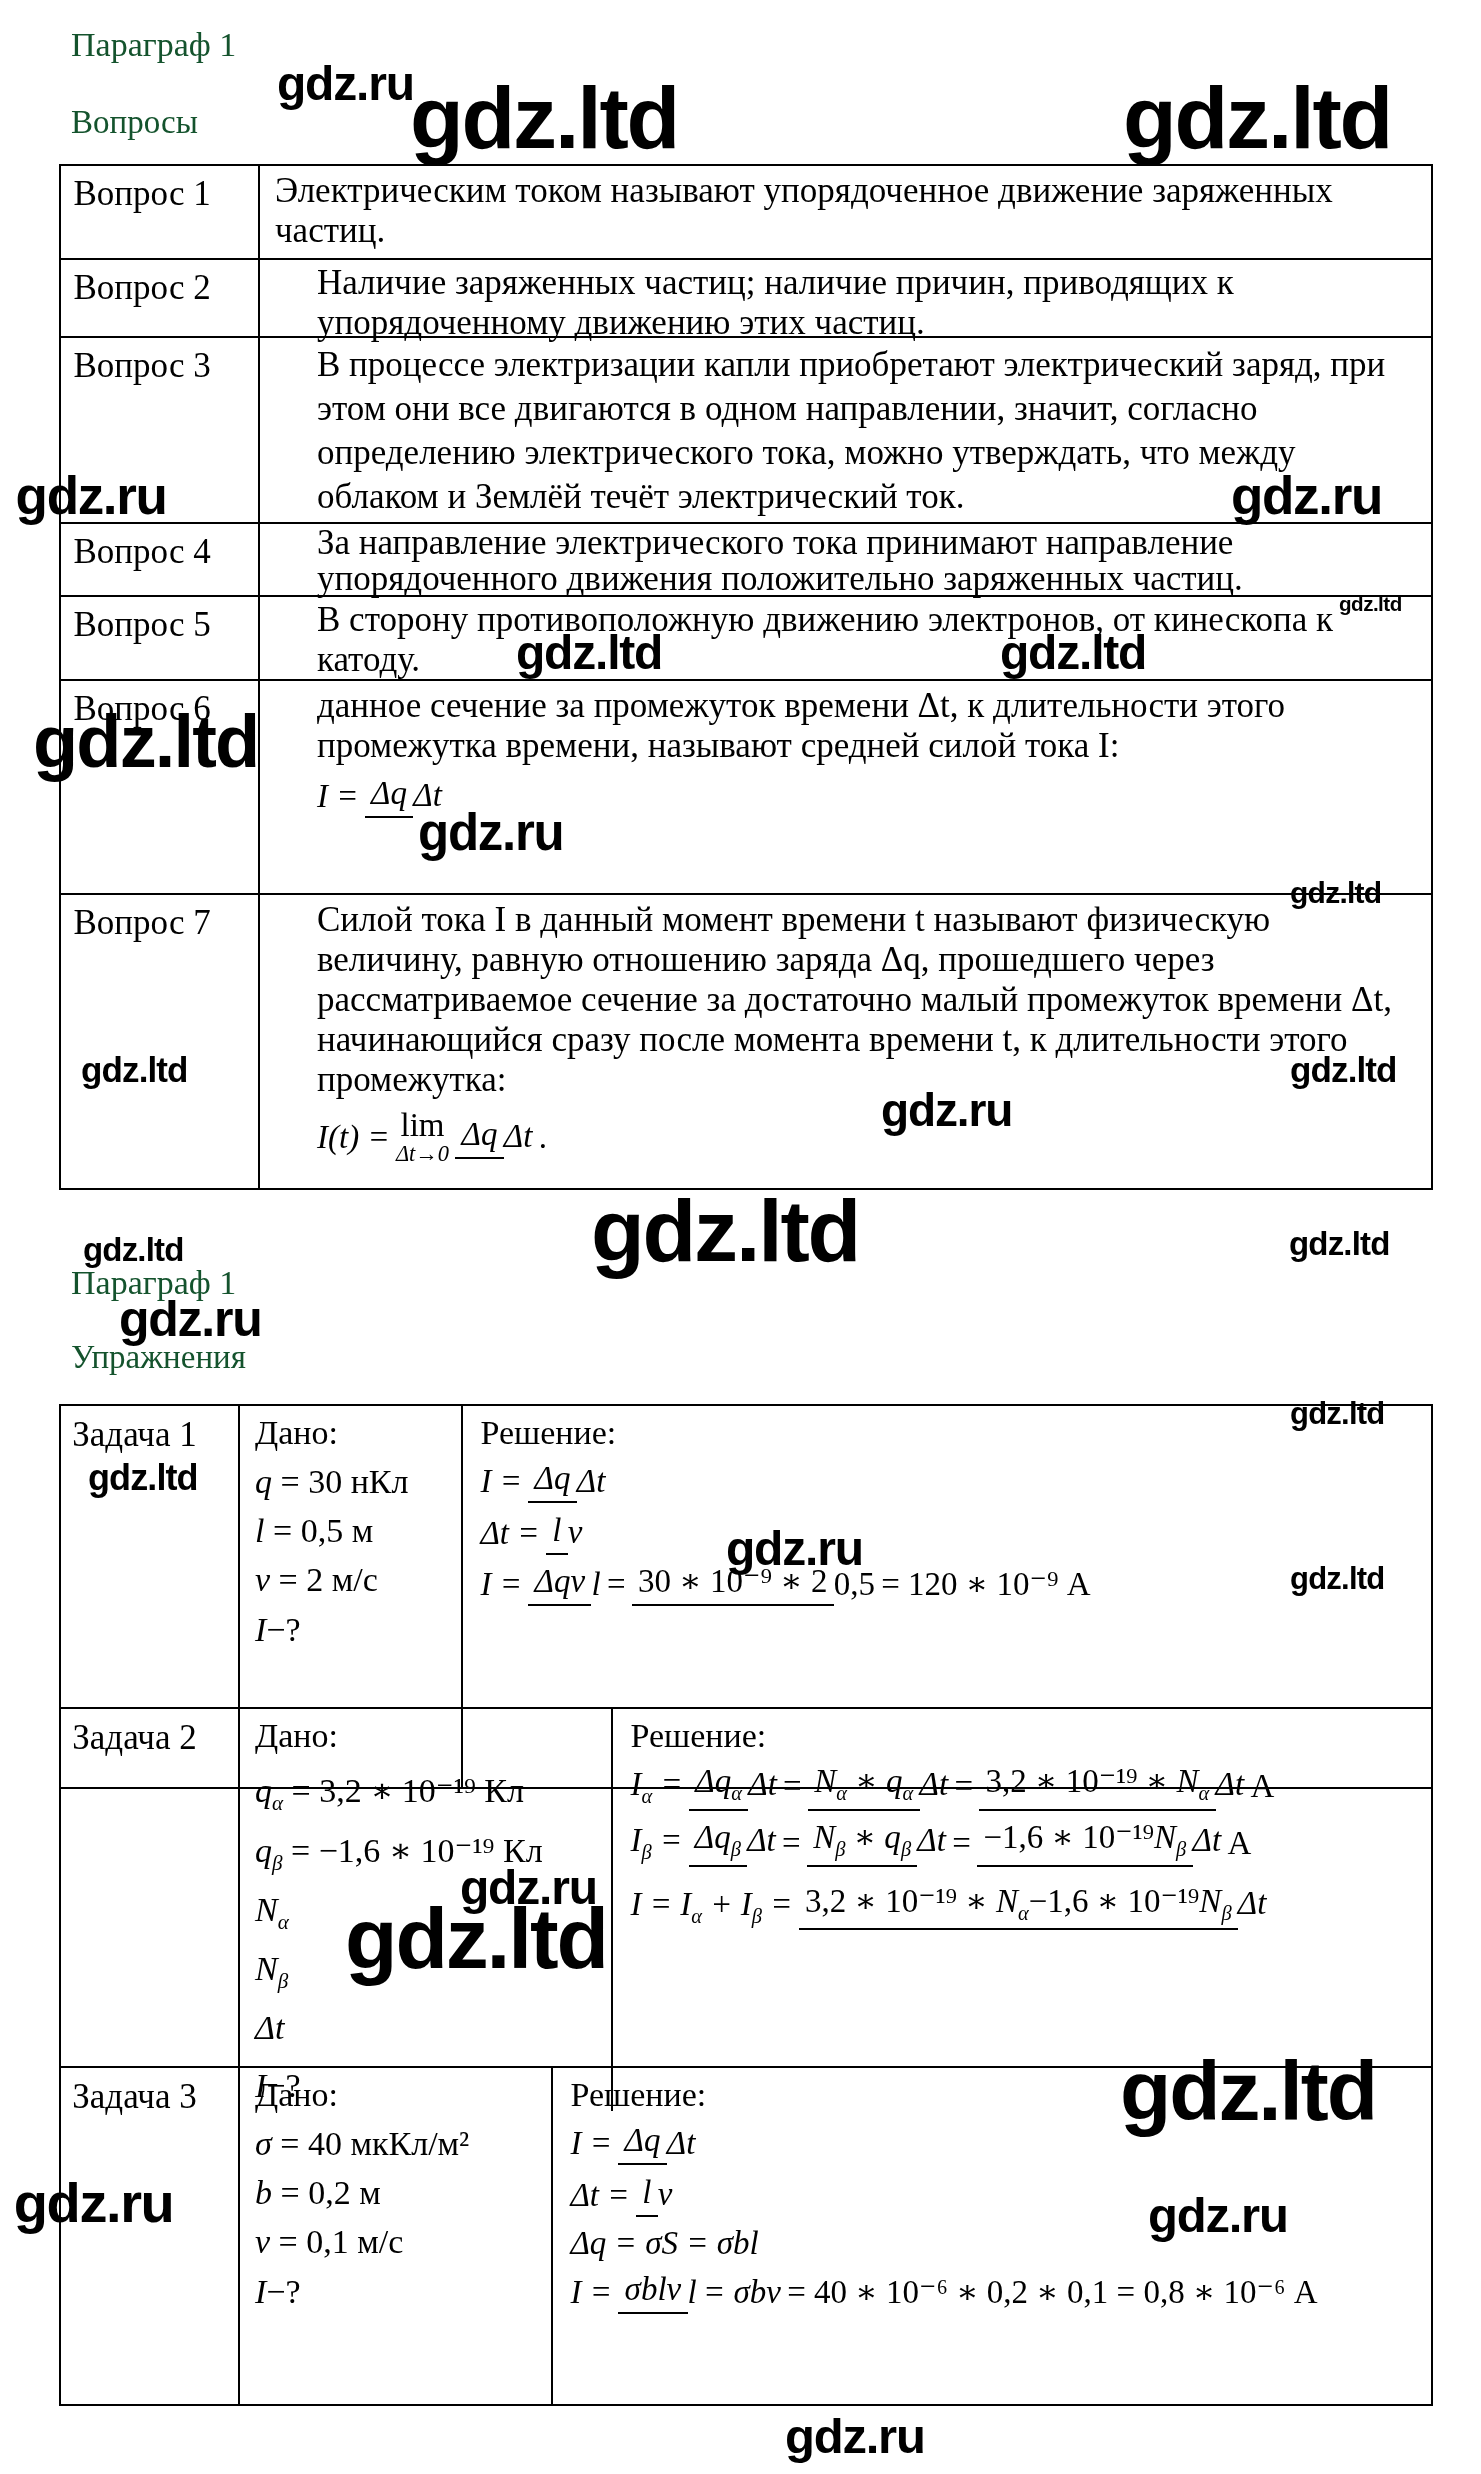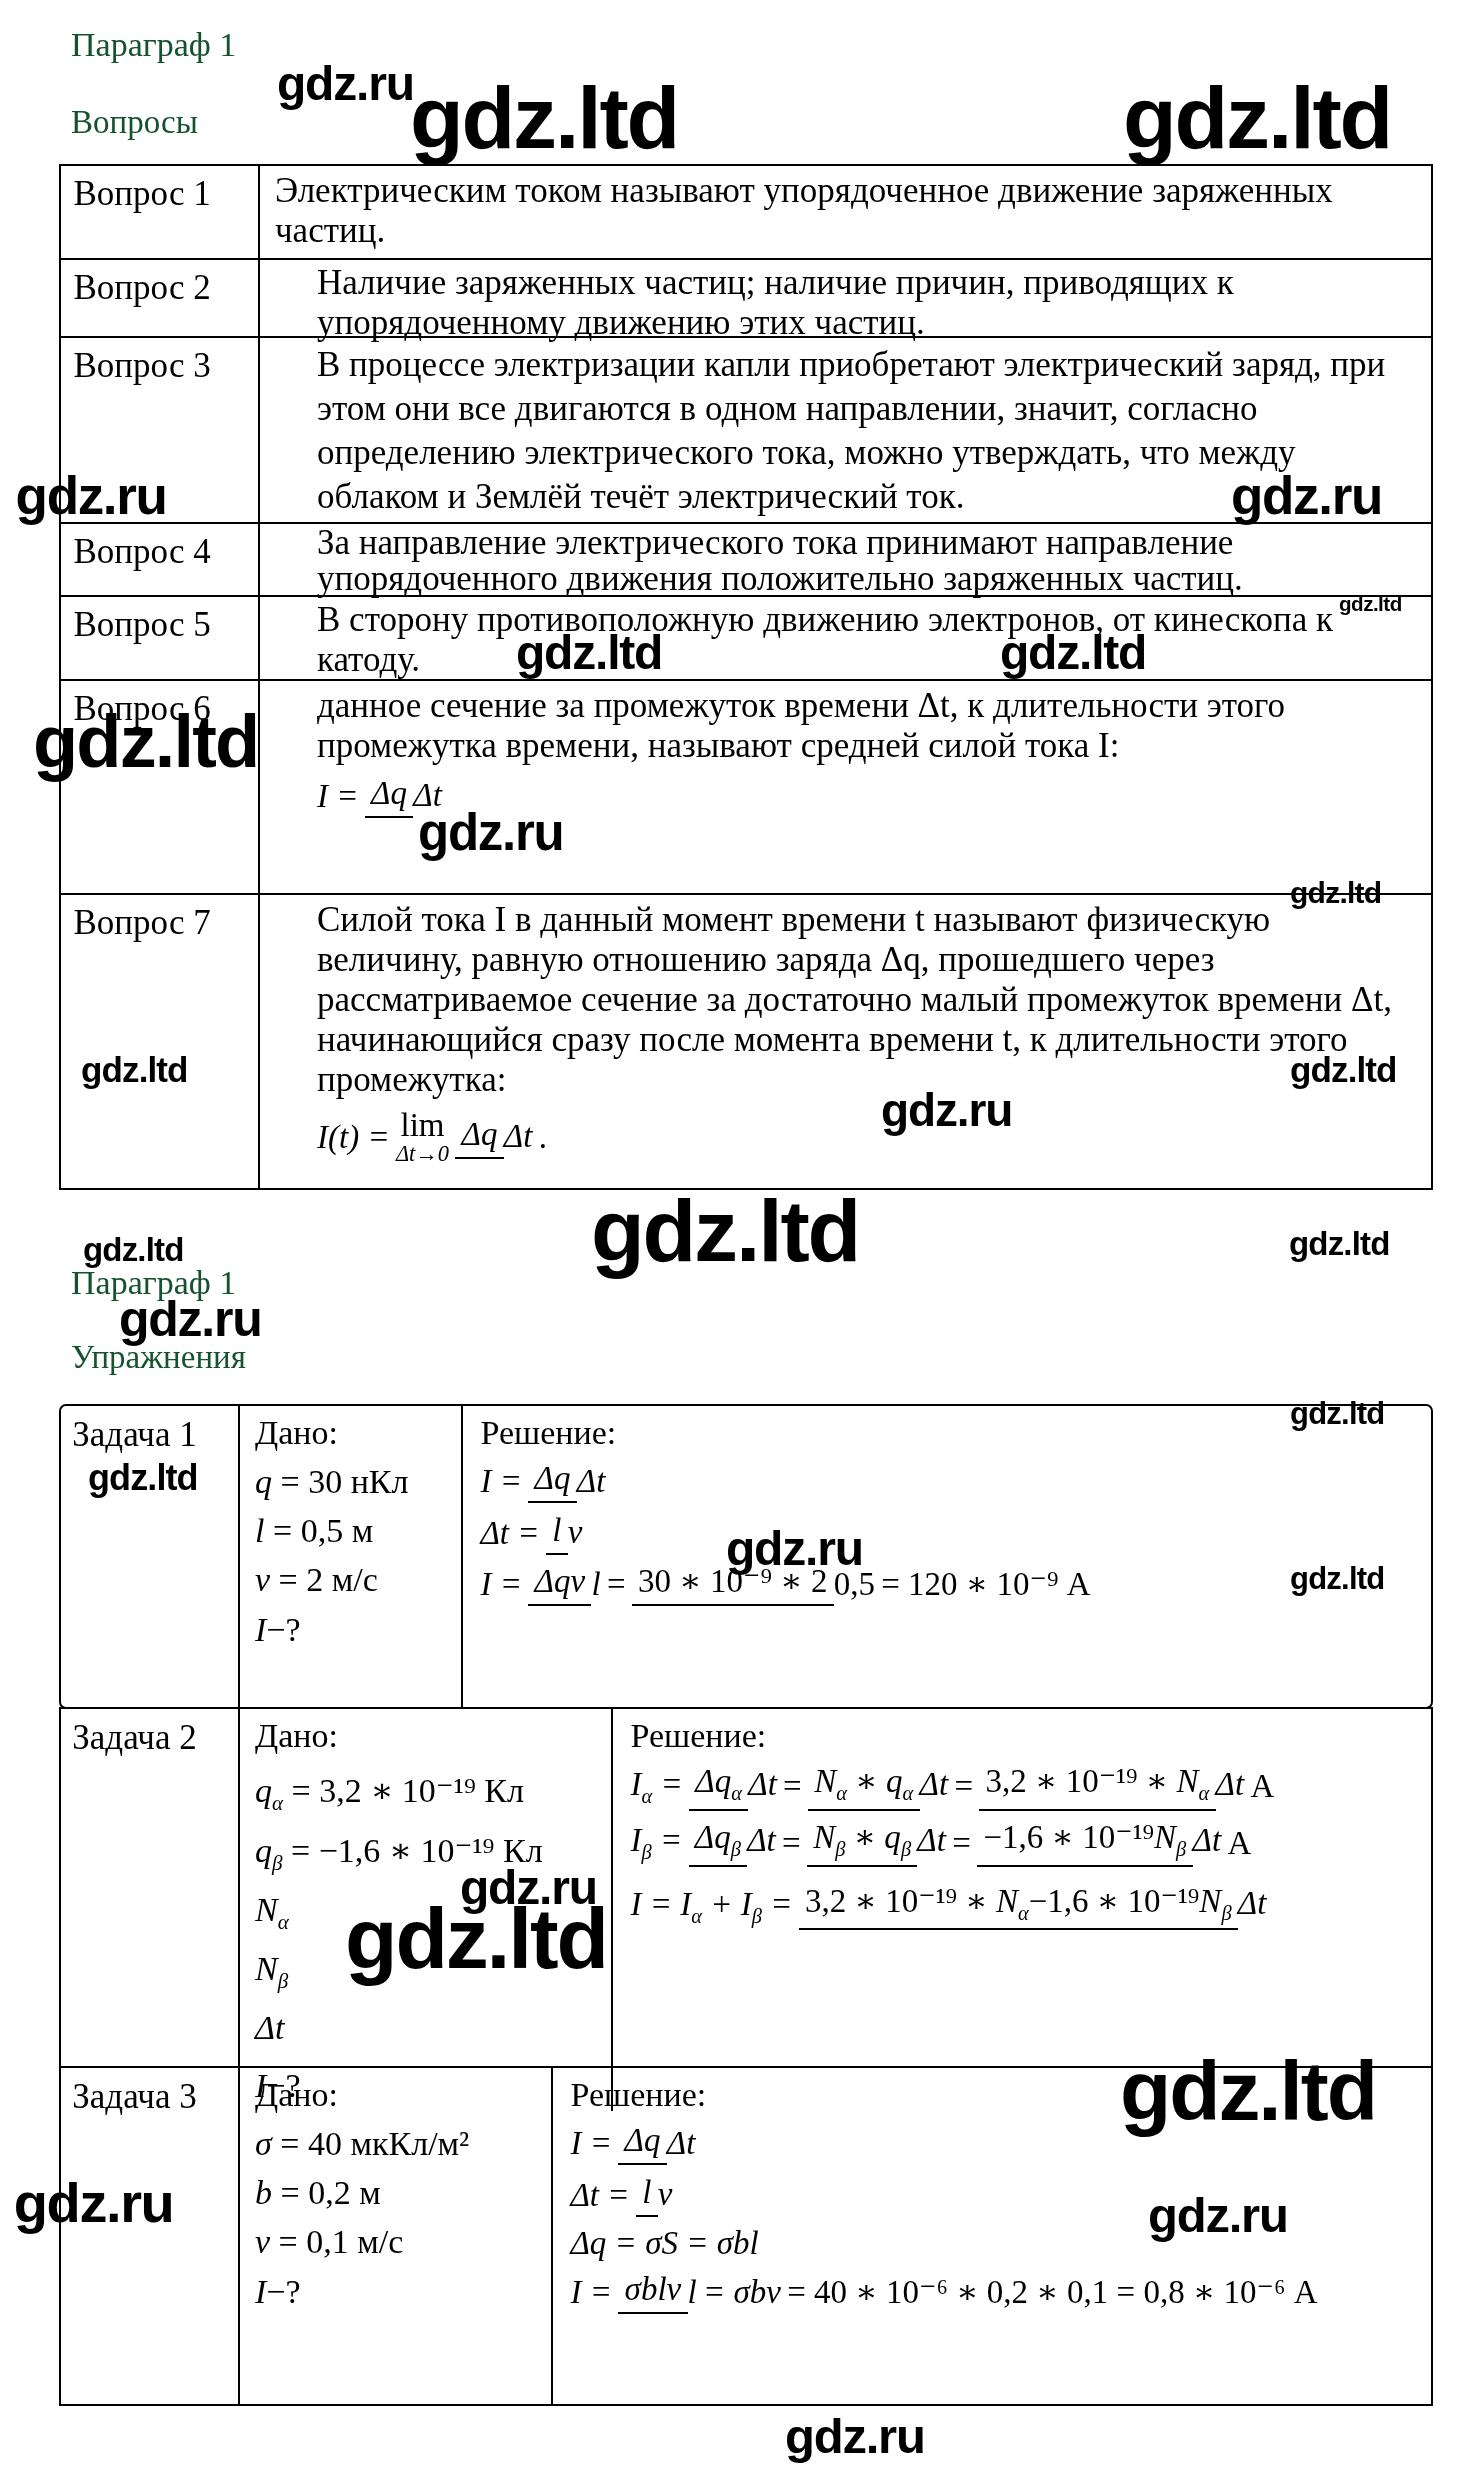--- a/index.html
+++ b/index.html
@@ -154,21 +154,21 @@
   <div class="wm" style="left:881px;top:1087px;font-size:46px;">gdz.ru</div>
 
   <div class="wm" style="left:591px;top:1187px;font-size:88px;">gdz.ltd</div>
   <div class="wm" style="left:83px;top:1233px;font-size:33px;">gdz.ltd</div>
   <div class="wm" style="left:1289px;top:1227px;font-size:33px;">gdz.ltd</div>
 
   <div class="heading" style="top:1264px;">Параграф 1</div>
   <div class="wm" style="left:119px;top:1294px;font-size:50px;">gdz.ru</div>
   <div class="heading" style="top:1339px;font-size:33px;">Упражнения</div>
 
-  <div class="trow" style="top:1404px;height:305px;grid-template-columns:179px 223px 1fr;border-radius:7px;">
+  <div class="trow" style="top:1404px;height:385px;grid-template-columns:179px 223px 1fr;">
     <div class="tlabel">Задача 1</div>
     <div class="tdano">
       <div class="coltitle">Дано:</div>
       <div class="dline"><span class="it">q</span><span> = 30 нКл</span></div>
       <div class="dline"><span class="it">l</span><span> = 0,5 м</span></div>
       <div class="dline"><span class="it">v</span><span> = 2 м/с</span></div>
       <div class="dline"><span class="it">I</span><span>−?</span></div>
     </div>
     <div class="tsol">
       <div class="coltitle">Решение:</div>

